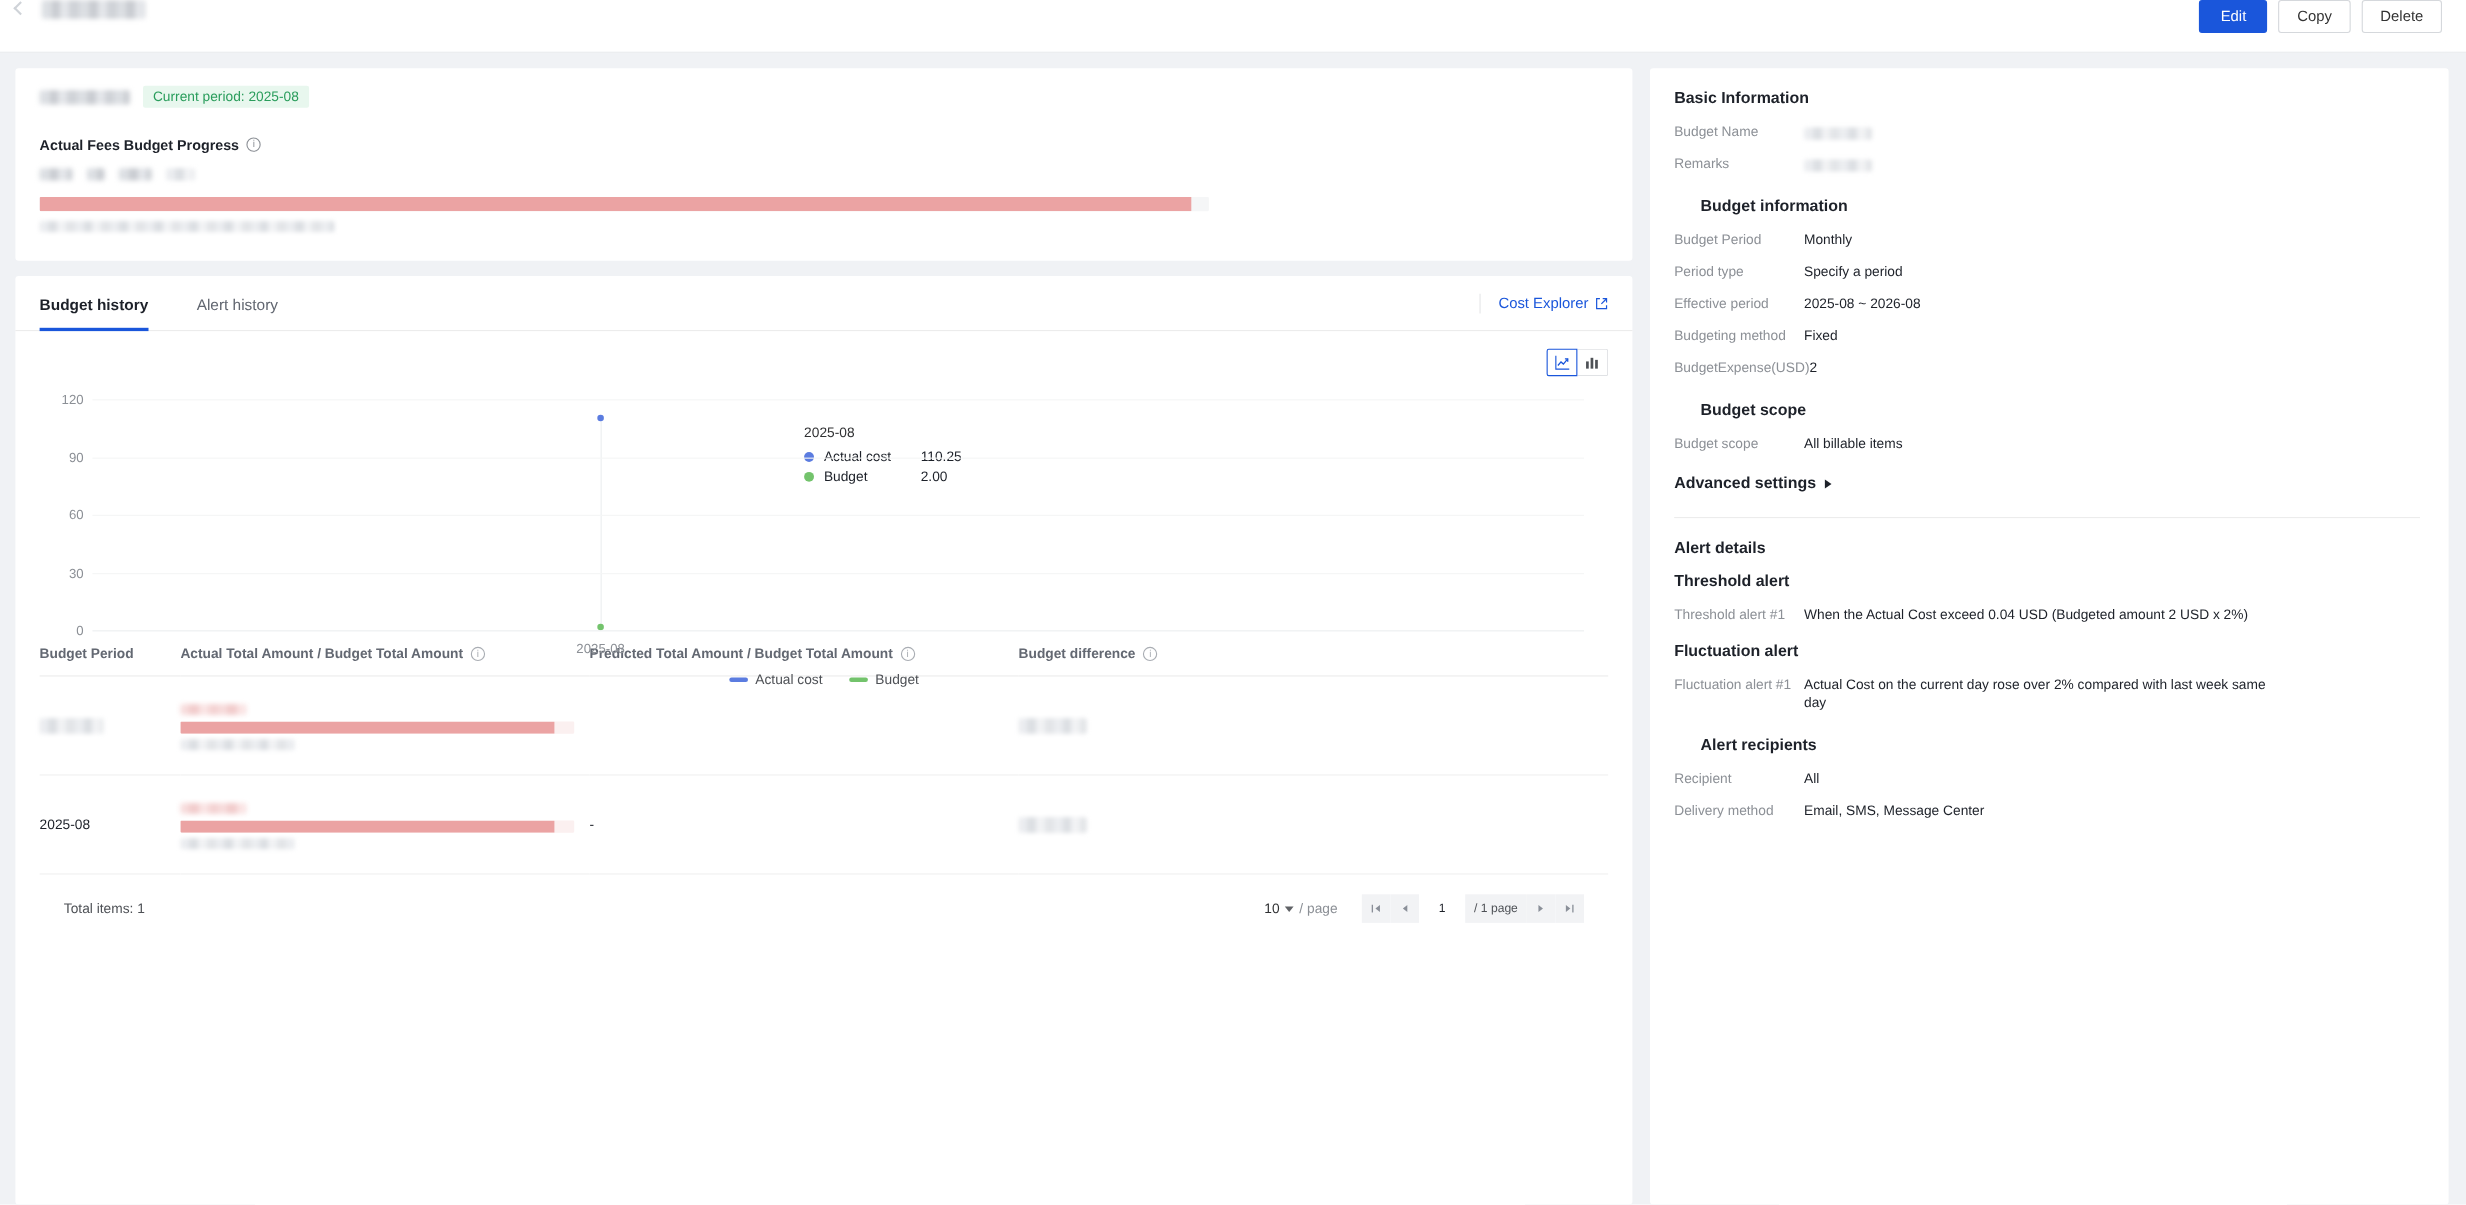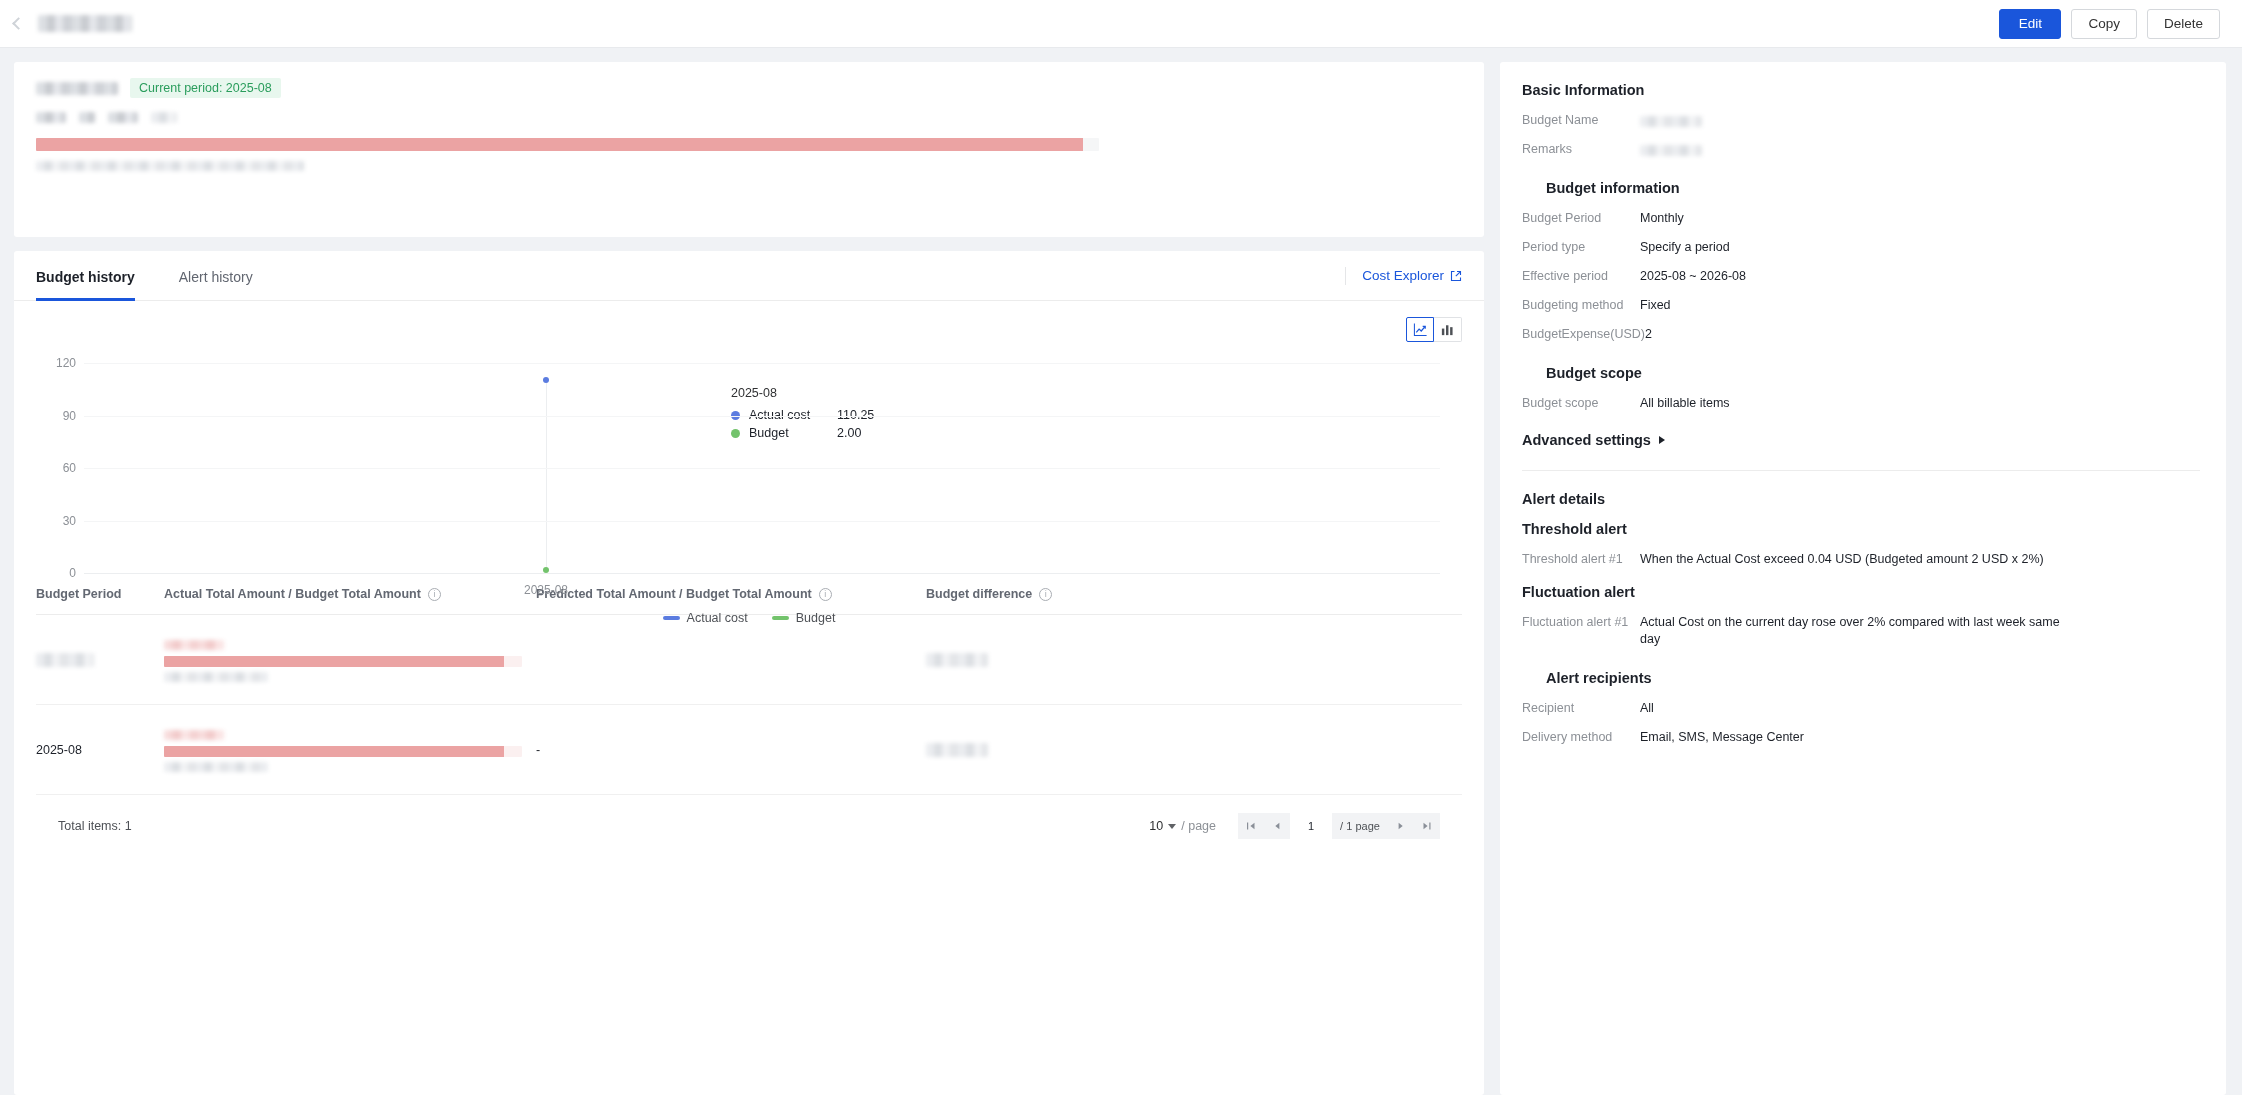--- a/index.html
+++ b/index.html
@@ -8,21 +8,21 @@
     width:2242px; height:1095px;
     background:#f0f2f5;
     font-family:"Liberation Sans", sans-serif;
     color:#1d2129;
     overflow:hidden;
   }
 
   
   .topbar {
     height:48px; background:#fff;
-    display:flex; align-items:center;
+    display:flex; align-items:flex-start;
     padding:0 22px 0 10px;
     border-bottom:1px solid #e8eaed;
   }
   .back-chevron {
     width:16px; height:16px; margin-right:12px;
     position:relative; flex:0 0 auto;
   }
   .back-chevron::before {
     content:""; position:absolute; left:4px; top:3px;
     width:7px; height:7px;
@@ -272,20 +272,24 @@
 
   <div class="col-left">
 
     <div class="card summary">
       <div class="summary-left">
         <div class="sum-head">
           <span class="redact"></span>
           <span class="period-badge">Current period: 2025-08</span>
         </div>
 
+        <div class="section-label">
+          <span>Actual Fees Budget Progress</span>
+          <i class="info-icon">i</i>
+        </div>
 
         <div class="prog-labels">
           <span class="redact" style="width:30px"></span>
           <span class="redact" style="width:16px"></span>
           <span class="redact" style="width:30px"></span>
           <span class="redact light" style="width:26px"></span>
         </div>
 
         <div class="progress-track">
           <div class="progress-fill" id="prog-fill" style="width: 98.5%;"></div>

